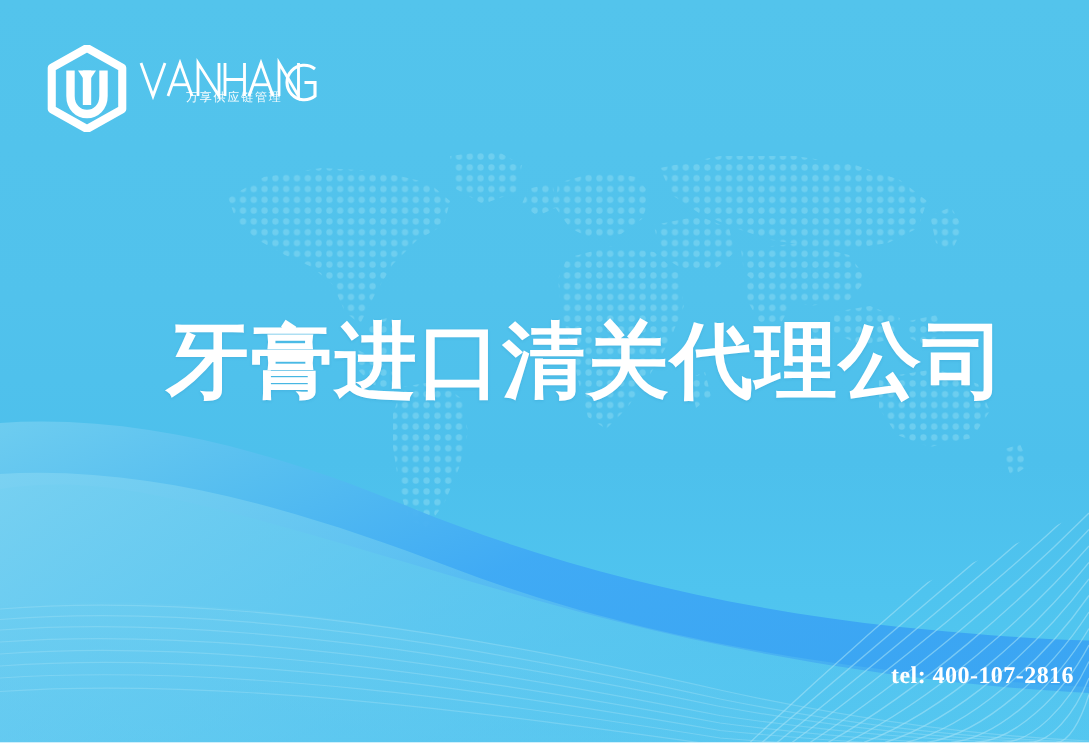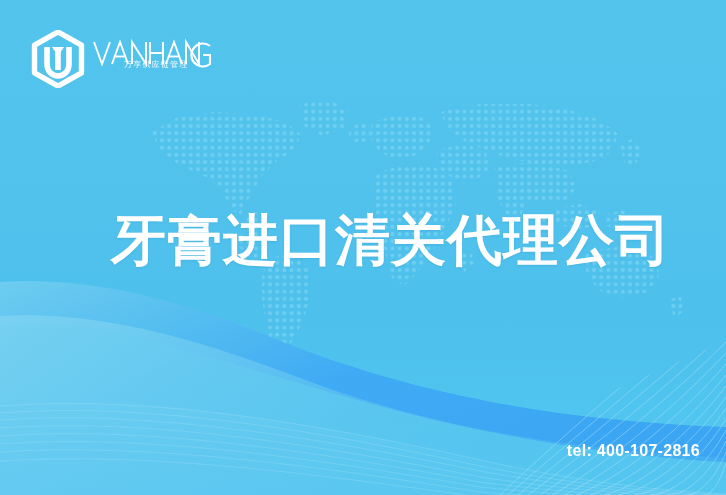--- a/index.html
+++ b/index.html
@@ -91,28 +91,28 @@
     letter-spacing: 1px;
     white-space: nowrap;
     font-family: Liberation Mono, monospace;
     text-shadow: 0 1px 2px rgba(30,120,170,.18);
     margin-left: 25px;
   }
 
   
   .tel {
     position: absolute;
-    right: 26px;
+    right: 10px;
     bottom: 35px;
     font-size: 16px;
     font-weight: 700;
     color: #ffffff;
     letter-spacing: .3px;
     white-space: nowrap;
-    font-family: Liberation Sans, sans-serif;
+    font-family: Liberation Serif, serif;
   }
 </style>
 </head>
 <body>
 
 <div id="banner">
 
   <svg class="map-layer" viewBox="0 0 726 495" xmlns="http://www.w3.org/2000/svg" aria-hidden="true">
     <defs>
 

